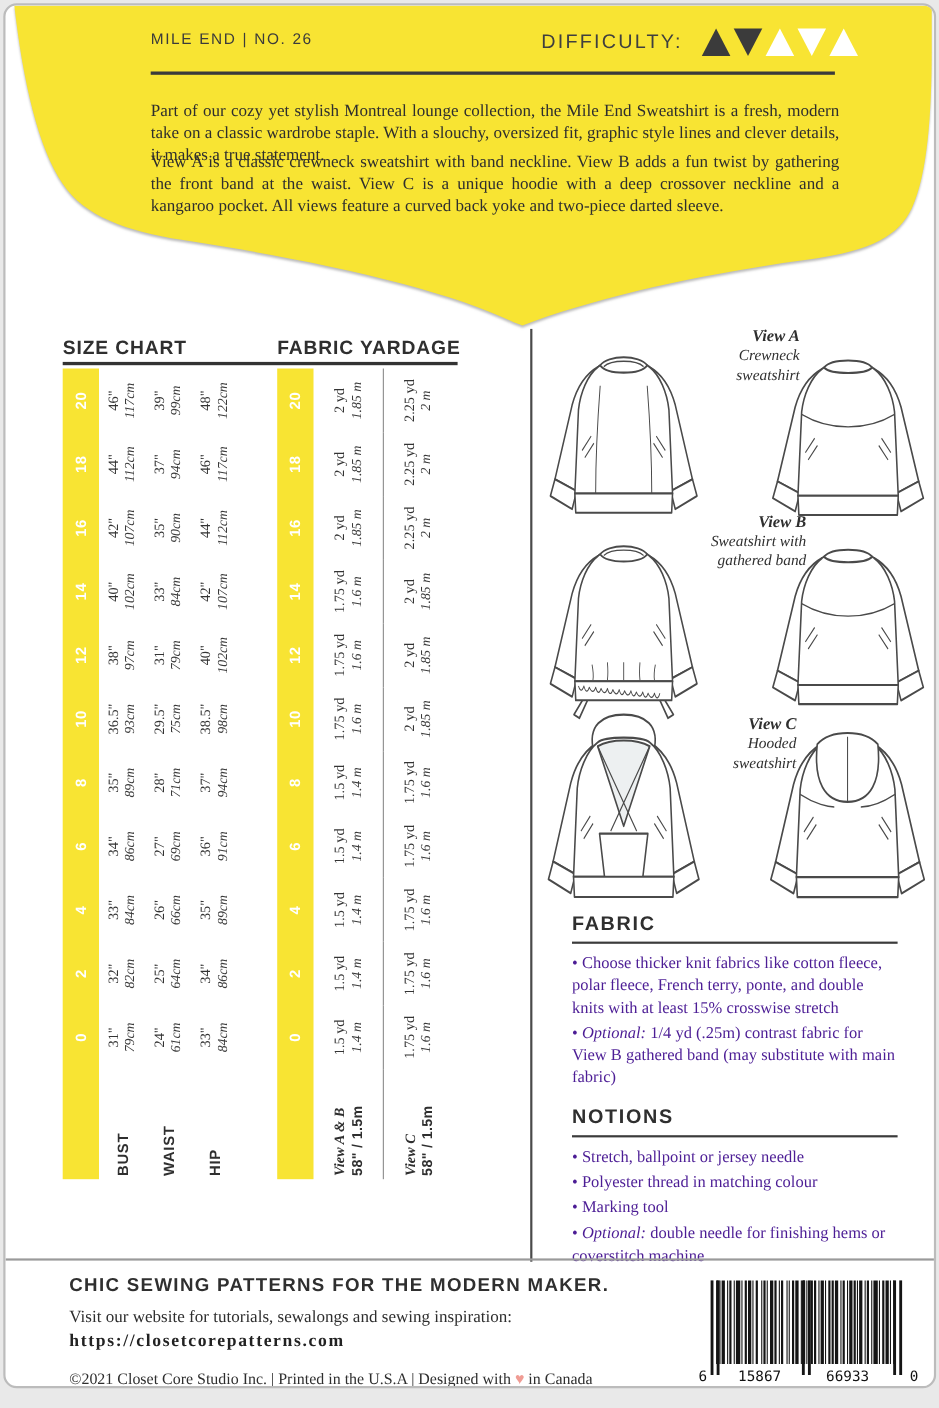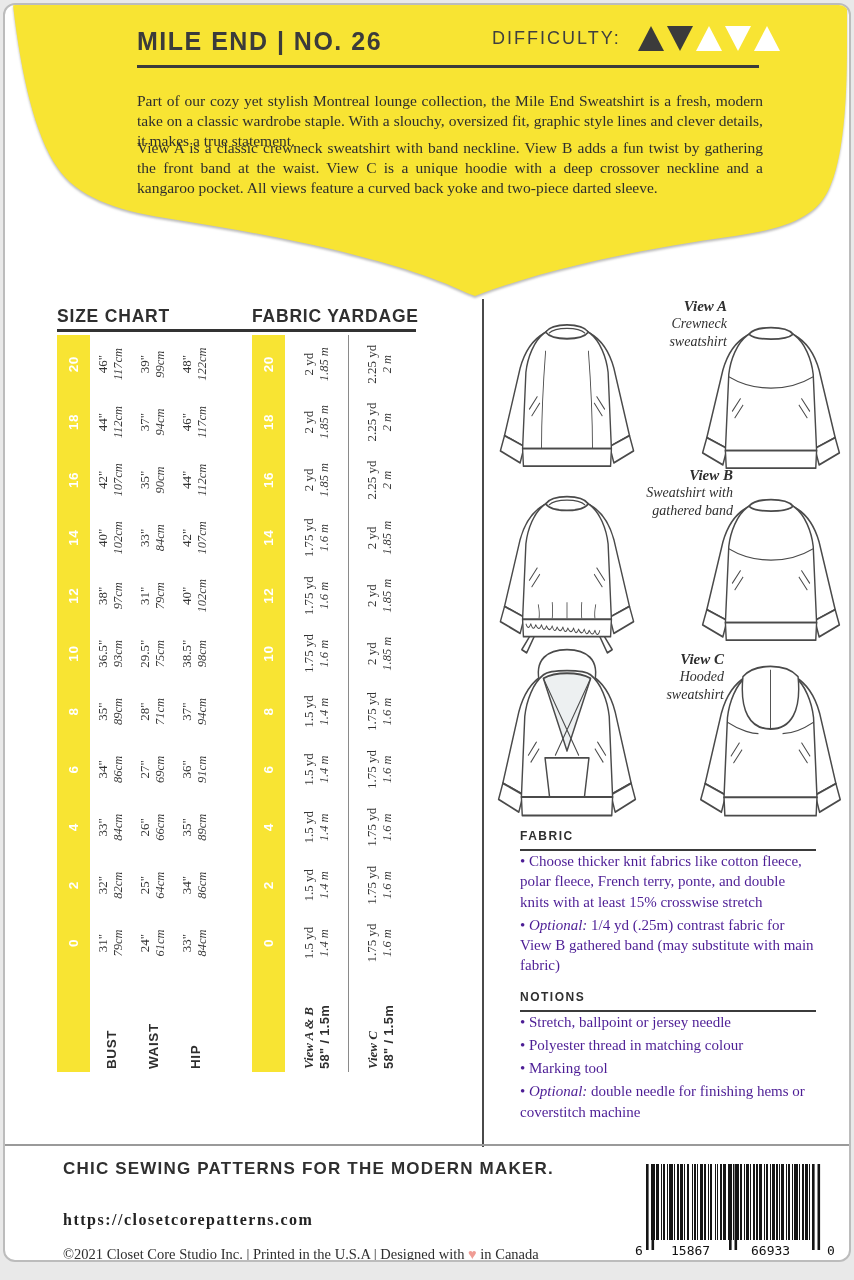--- a/index.html
+++ b/index.html
@@ -4,21 +4,21 @@
 <style>
   *{box-sizing:border-box;margin:0;padding:0}
   html,body{width:854px;height:1280px}
   body{background:#e9e9e9;font-family:"Liberation Sans",sans-serif;position:relative;overflow:hidden}
   .card{position:absolute;left:3px;top:3px;width:848px;height:1259px;background:#fff;
         border:2px solid #bcbcbc;border-radius:12px;overflow:hidden}
 
   
   .flap-svg{position:absolute;left:0;top:0;width:848px;height:300px;
             filter:drop-shadow(0 2px 1px rgba(120,120,120,.5))}
-  .hdr-title{position:absolute;left:132px;top:22px;font-size:25px;font-weight:bold;
+  .hdr-title{position:absolute;left:132px;top:22px;font-size:14px;font-weight:normal;
              letter-spacing:1.5px;color:#3b3b3b}
   .hdr-diff{position:absolute;left:487px;top:21px;display:flex;align-items:center;color:#3b3b3b}
   .hdr-diff .lbl{font-size:18px;letter-spacing:2px;color:#3f3f3f;margin-right:14px}
   .tri{display:inline-block;width:0;height:0;border-left:13px solid transparent;
        border-right:13px solid transparent;margin-left:3px}
   .tri.up{border-bottom:25px solid #3b3b3b}
   .tri.down{border-top:25px solid #3b3b3b}
   .tri.empty.up{border-bottom-color:#fff}
   .tri.empty.down{border-top-color:#fff}
   .hdr-rule{position:absolute;left:132px;top:60px;width:622px;height:2.5px;background:#3b3b3b}
@@ -58,22 +58,22 @@
 
   
   .draw{position:absolute}
   .viewlabel{position:absolute;text-align:right;font-family:"Liberation Serif",serif;
              font-style:italic;color:#2f2f2f}
   .viewlabel .vt{font-weight:bold;font-size:15px}
   .viewlabel .vd{font-size:14px;line-height:1.25}
 
   
   .specs{position:absolute;left:515px;top:824px;width:296px}
-  .spec-h{font-size:12px;font-weight:bold;letter-spacing:1.5px;color:#2f2f2f;
-          border-bottom:2px solid #3b3b3b;padding-bottom:6px;}
+  .spec-h{font-size:18px;font-weight:bold;letter-spacing:1.5px;color:#2f2f2f;
+          border-bottom:2px solid #3b3b3b;padding-bottom:6px;margin-bottom:8px}
   .spec-h.second{margin-top:14px}
   .specs ul{list-style:none}
   .specs li{font-family:"Liberation Serif",serif;font-size:15px;line-height:1.35;
             color:#4c1d95;margin-bottom:3px}
   .specs li::before{content:"•  ";}
   .em{font-style:italic}
 
   
   .foot-rule{position:absolute;left:0;top:1139px;width:848px;height:1.5px;background:#9a9a9a}
   .foot-tag{position:absolute;left:58px;top:1154px;font-size:17px;font-weight:bold;
@@ -552,20 +552,21 @@
     </ul>
     <div class="spec-h second">NOTIONS</div>
     <ul>
       <span><li>Stretch, ballpoint or jersey needle</li><li>Polyester thread in matching colour</li><li>Marking tool</li></span>
       <li><span class="em">Optional:</span><span> double needle for finishing hems or coverstitch machine</span></li>
     </ul>
   </div>
 
   <div class="foot-rule"></div>
   <div class="foot-tag">CHIC SEWING PATTERNS FOR THE MODERN MAKER.</div>
+  <div class="foot-visit">Visit our website for tutorials, sewalongs and sewing inspiration:</div>
   <a class="foot-url" href="#">https://closetcorepatterns.com</a>
   <div class="foot-copy"><span>©2021 Closet Core Studio Inc. | Printed in the U.S.A | Designed with </span><span class="heart">♥</span><span> in Canada</span></div>
 
   <svg class="barcode" width="210" height="110" viewBox="0 0 210 110">
     <rect x="0" y="0" width="210" height="110" fill="#fff"></rect>
     <path d="M18 50 H180" stroke="#151515" stroke-width="76" fill="none" stroke-dasharray="2 1 1 1 3 2 1 1 2 2 1 1 4 1 1 2 2 1 3 1 1 2 2 3 1 1 2 1 1 2 3 1 2 2 1 1 2 3 1 1 1 2 2 1 3 2 1 1 2 1 1 3 2 1 2 2 1 1 3 1 1 2 2 1 2 1 3 2 1 1 2 2 1 1 3 1"></path>
     <g fill="#151515">
       <rect x="13" y="12" width="2.6" height="86"></rect>
         <rect x="18.5" y="12" width="2.6" height="86"></rect>
       <rect x="96" y="12" width="2.6" height="86"></rect>

